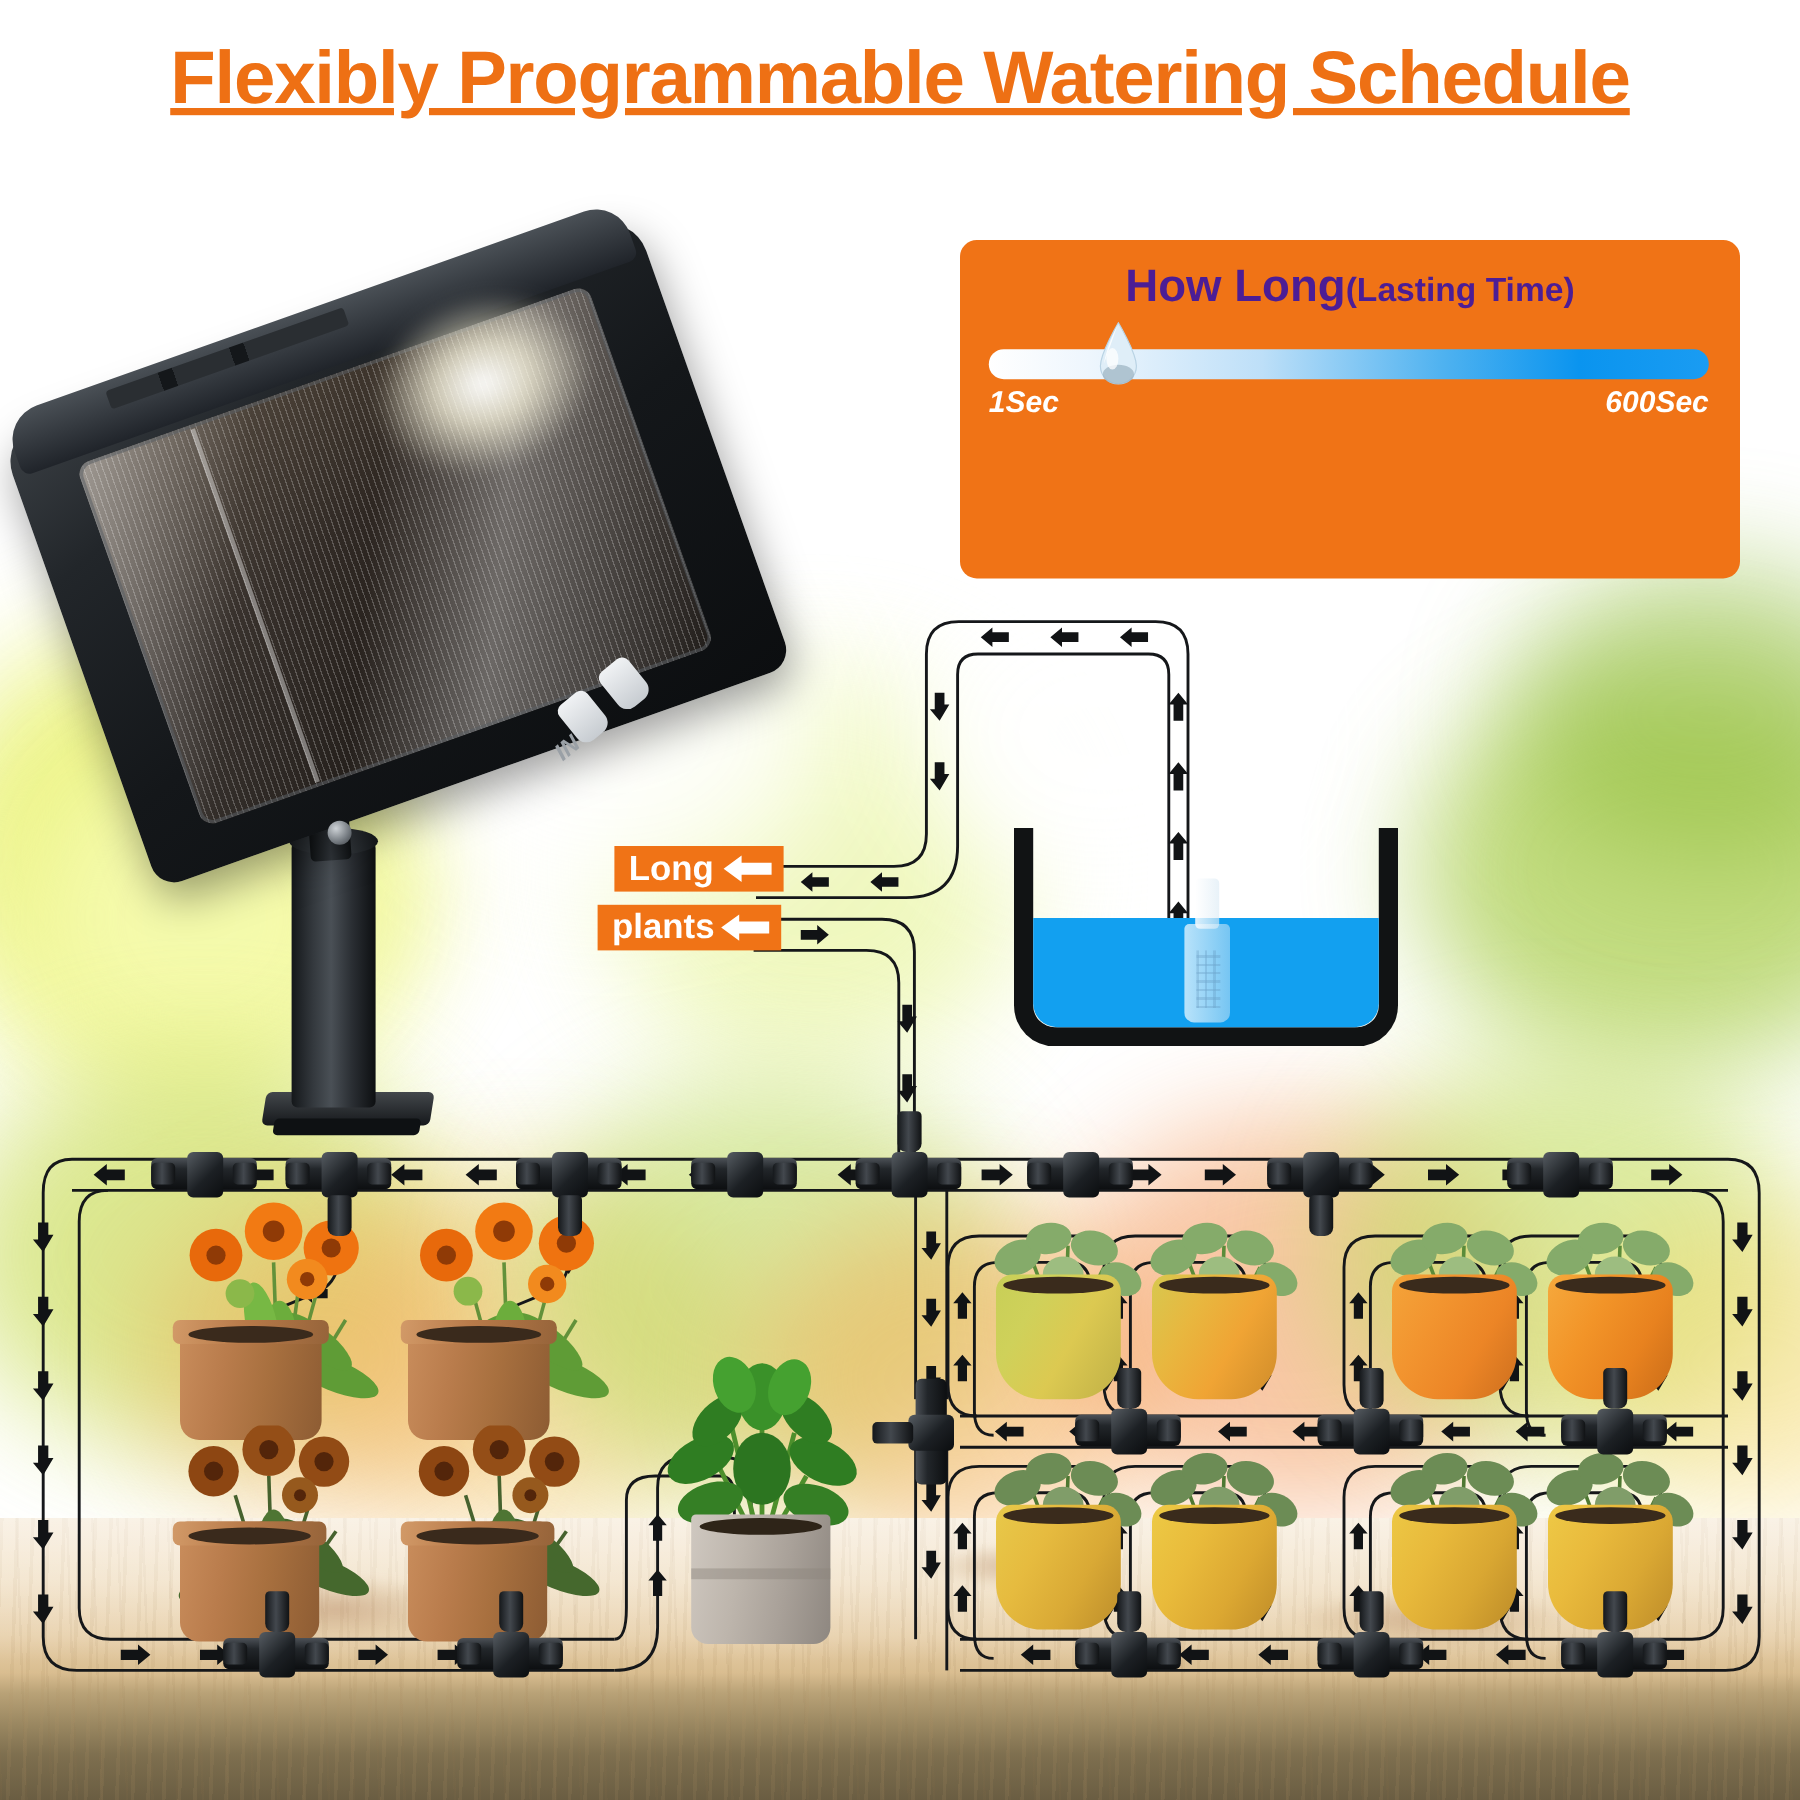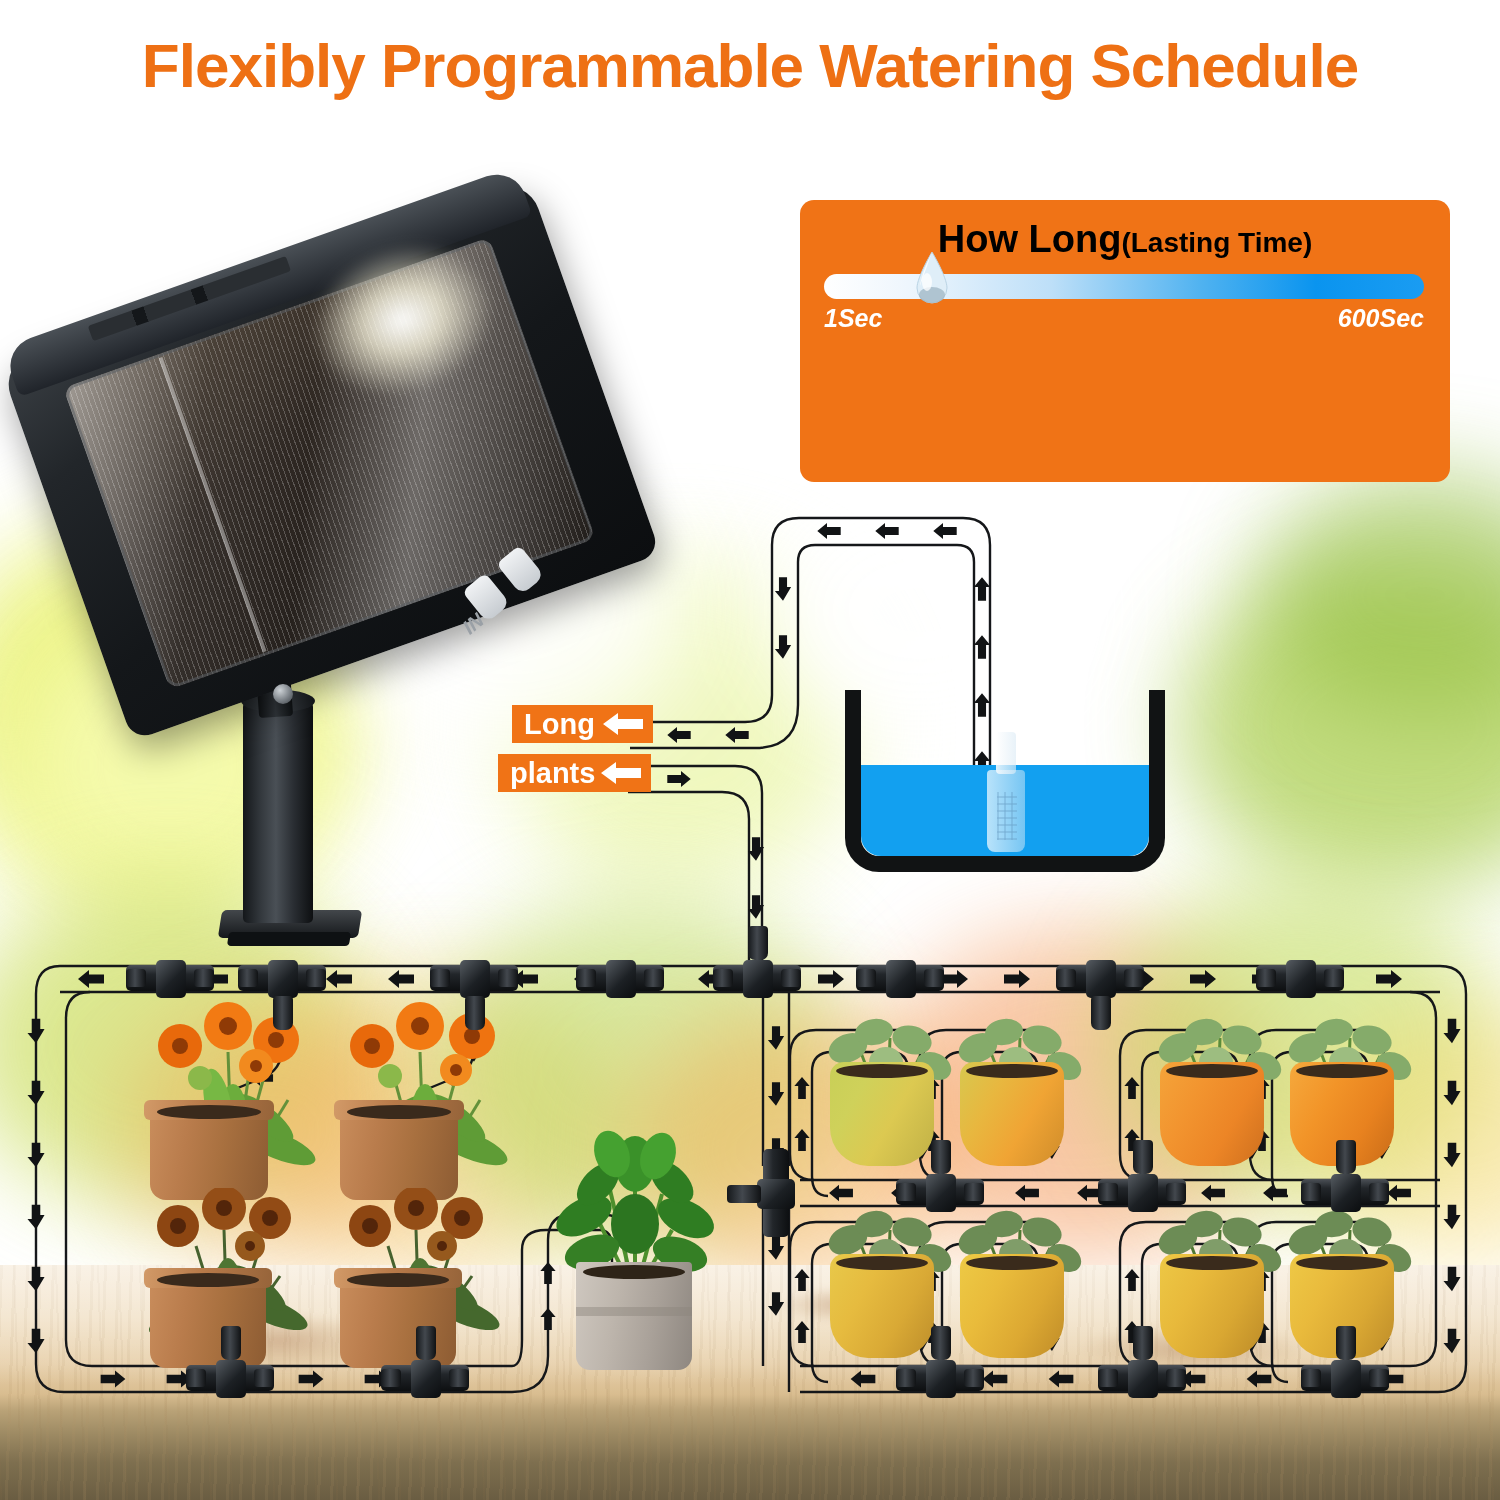--- a/index.html
+++ b/index.html
@@ -38,35 +38,36 @@
     background:linear-gradient(180deg,rgba(255,255,255,.55),rgba(255,255,255,0));
   }
 
   
   .title{
     position:absolute;left:0;top:30px;width:1500px;text-align:center;
     color:#ee7014;font-size:62px;font-weight:bold;letter-spacing:-1px;
     font-family:"Liberation Sans",sans-serif;
     text-shadow:0 0 8px rgba(255,255,255,.95), 0 0 16px rgba(255,255,255,.9);
     white-space:nowrap;
+    text-decoration:underline;
   }
   .subtitle{
     position:absolute;left:0;top:118px;width:1500px;text-align:center;
     color:#1a1a1a;font-size:37px;font-weight:500;white-space:nowrap;
     text-shadow:0 0 8px rgba(255,255,255,.95);
   }
   .subtitle .hi{color:#ee7014;font-weight:bold;}
 
   
   .panel{
     position:absolute;left:800px;top:200px;width:650px;height:282px;
     background:#f07316;border-radius:14px;
   }
   .panel-h{
-    position:absolute;width:100%;text-align:center;color:#000000;
+    position:absolute;width:100%;text-align:center;color:#4c1d95;
     font-weight:bold;white-space:nowrap;
   }
   .panel-h .big{font-size:38px;}
   .panel-h .small{font-size:28px;}
   .sliderwrap{position:absolute;}
   .track{
     position:absolute;left:0;top:0;width:100%;height:25px;border-radius:13px;
     background:linear-gradient(90deg,#ffffff 0%,#eef6fd 14%,#bddff8 38%,#4fb2f0 63%,#0a94ef 82%,#1a9cf2 100%);
   }
   .tick{
@@ -277,21 +278,21 @@
   </div>
 
   <div class="title">Flexibly Programmable Watering Schedule</div>
 
   <div class="panel">
 
     <div class="panel-h" style="top:18px;">
       <span class="big">How Long</span><span class="small">(Lasting Time)</span>
     </div>
 
-    <div class="sliderwrap" style="left:24px;top:74px;width:600px;height:26px;font-style:italic;">
+    <div class="sliderwrap" style="left:24px;top:91px;width:600px;height:26px;font-style:italic;">
       <div class="track"></div>
       <div class="droplet" style="left:88px;">
         <svg viewBox="0 0 40 55" width="40" height="55">
           <path d="M20 1 C20 1 5 26 5 37 A15 15 0 0 0 35 37 C35 26 20 1 20 1Z" fill="#dfeef8" stroke="#b9d3e4" stroke-width="1"></path>
           <path d="M20 1 C20 1 9 24 8 35 C8 35 14 18 20 1Z" fill="#ffffff" opacity=".85"></path>
           <ellipse cx="20" cy="44" rx="13" ry="8" fill="#9fb5c4" opacity=".75"></ellipse>
           <ellipse cx="15" cy="31" rx="5" ry="9" fill="#ffffff" opacity=".75"></ellipse>
         </svg>
       </div>
       <div class="tick">1Sec</div>

